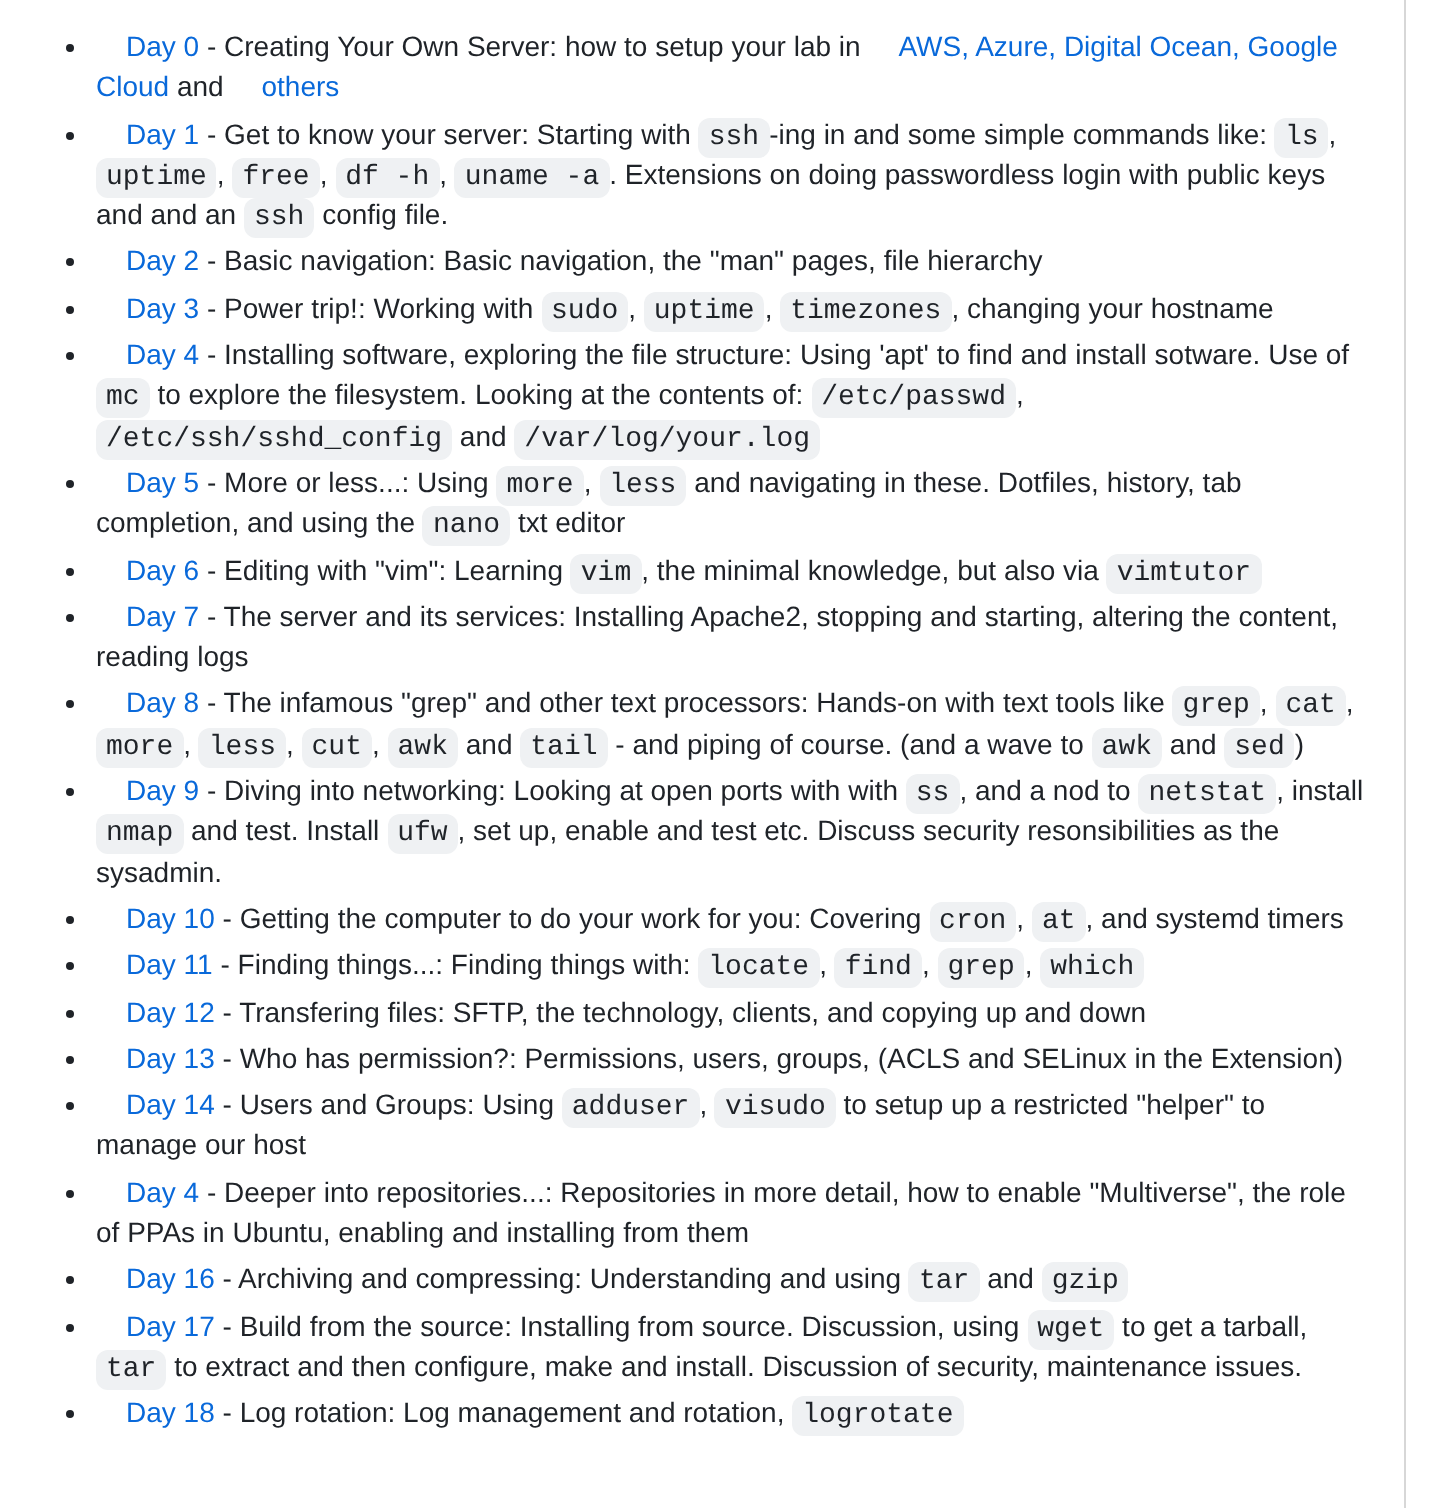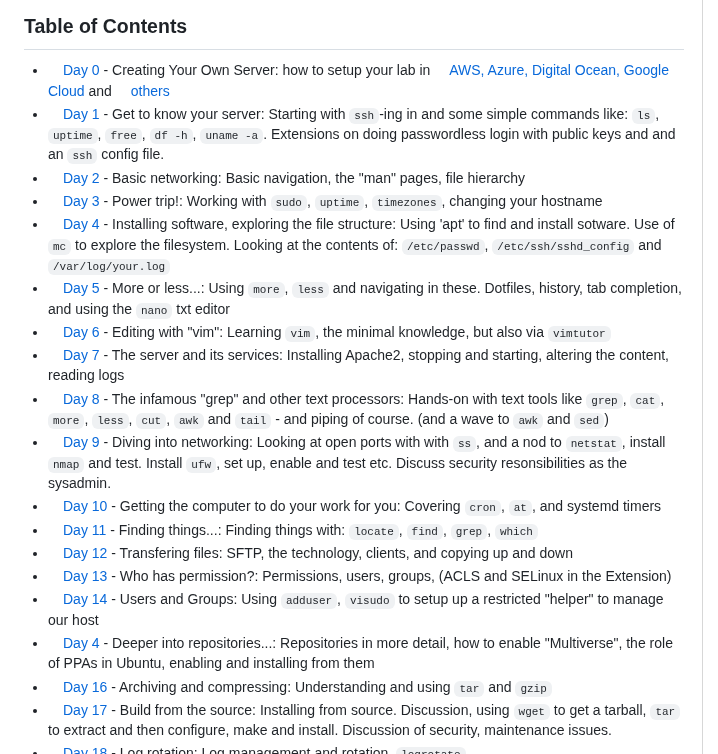--- a/index.html
+++ b/index.html
@@ -34,37 +34,36 @@
   ul.toc {
     margin: 0;
     padding: 0 0 0 24px;
     list-style: disc outside;
   }
   ul.toc li { margin-top: 3px; }
   a { color: var(--link, #0969da); text-decoration: none; cursor: pointer; margin-left: 15px; }
   strong { font-weight: 400; }
   code.chip {
     font-family: "Liberation Mono", "DejaVu Sans Mono", monospace;
-    font-size: 11px;
+    font-size: 14px;
     line-height: 1;
     background: var(--codebg, #eff1f3);
     padding: 2px 5px;
     border-radius: 6px;
     white-space: nowrap;
   }
 </style>
 </head>
 <body>
 
 <div class="page">
-  <h2 class="title">Table of Contents</h2>
   <ul class="toc">
       <li><a href="#">Day 0</a> - <strong>Creating Your Own Server</strong>: how to setup your lab in <a href="#">AWS, Azure, Digital Ocean, Google Cloud</a> and <a href="#">others</a></li>
       <li><a href="#">Day 1</a> - <strong>Get to know your server</strong>: Starting with <code class="chip">ssh</code>-ing in and some simple commands like: <code class="chip">ls</code>, <code class="chip">uptime</code>, <code class="chip">free</code>, <code class="chip">df -h</code>, <code class="chip">uname -a</code>. Extensions on doing passwordless login with public keys and and an <code class="chip">ssh</code> config file.</li>
-      <li><a href="#">Day 2</a> - <strong>Basic networking</strong>: Basic navigation, the "man" pages, file hierarchy</li>
+      <li><a href="#">Day 2</a> - <strong>Basic navigation</strong>: Basic navigation, the "man" pages, file hierarchy</li>
       <li><a href="#">Day 3</a> - <strong>Power trip!</strong>: Working with <code class="chip">sudo</code>, <code class="chip">uptime</code>, <code class="chip">timezones</code>, changing your hostname</li>
       <li><a href="#">Day 4</a> - <strong>Installing software, exploring the file structure</strong>: Using 'apt' to find and install sotware. Use of <code class="chip">mc</code> to explore the filesystem. Looking at the contents of: <code class="chip">/etc/passwd</code>, <code class="chip">/etc/ssh/sshd_config</code> and <code class="chip">/var/log/your.log</code></li>
       <li><a href="#">Day 5</a> - <strong>More or less...</strong>: Using <code class="chip">more</code>, <code class="chip">less</code> and navigating in these. Dotfiles, history, tab completion, and using the <code class="chip">nano</code> txt editor</li>
       <li><a href="#">Day 6</a> - <strong>Editing with "vim"</strong>: Learning <code class="chip">vim</code>, the minimal knowledge, but also via <code class="chip">vimtutor</code></li>
       <li><a href="#">Day 7</a> - <strong>The server and its services</strong>: Installing Apache2, stopping and starting, altering the content, reading logs</li>
       <li><a href="#">Day 8</a> - <strong>The infamous "grep" and other text processors</strong>: Hands-on with text tools like <code class="chip">grep</code>, <code class="chip">cat</code>, <code class="chip">more</code>, <code class="chip">less</code>, <code class="chip">cut</code>, <code class="chip">awk</code> and <code class="chip">tail</code> - and piping of course. (and a wave to <code class="chip">awk</code> and <code class="chip">sed</code>)</li>
       <li><a href="#">Day 9</a> - <strong>Diving into networking</strong>: Looking at open ports with with <code class="chip">ss</code>, and a nod to <code class="chip">netstat</code>, install <code class="chip">nmap</code> and test. Install <code class="chip">ufw</code>, set up, enable and test etc. Discuss security resonsibilities as the sysadmin.</li>
       <li><a href="#">Day 10</a> - <strong>Getting the computer to do your work for you</strong>: Covering <code class="chip">cron</code>, <code class="chip">at</code>, and systemd timers</li>
       <li><a href="#">Day 11</a> - <strong>Finding things...</strong>: Finding things with: <code class="chip">locate</code>, <code class="chip">find</code>, <code class="chip">grep</code>, <code class="chip">which</code></li>
       <li><a href="#">Day 12</a> - <strong>Transfering files</strong>: SFTP, the technology, clients, and copying up and down</li>

